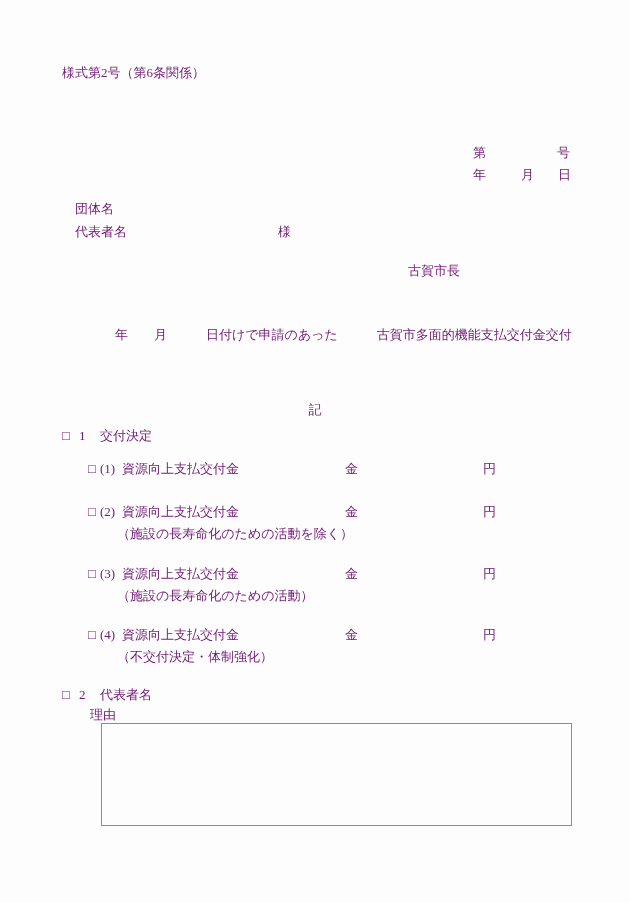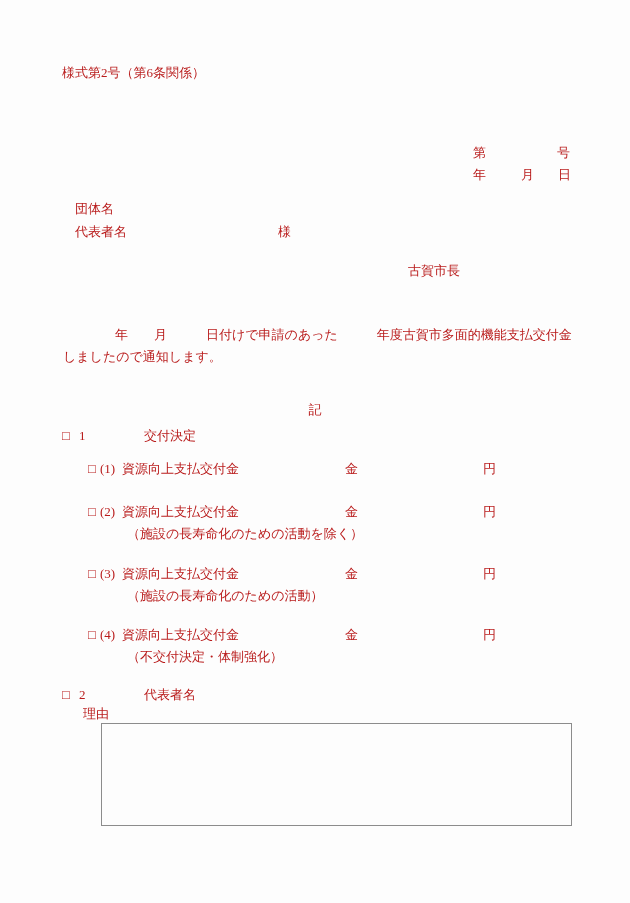--- a/index.html
+++ b/index.html
@@ -5,38 +5,38 @@
   html, body { margin: 0; padding: 0; background: #e8e8e8; }
   .page {
     position: relative;
     width: 630px;
     height: 903px;
     margin: 0 auto;
     background: #fdfdfd;
     font-family: "Liberation Serif", "DejaVu Serif", serif;
     font-size: 13px;
     line-height: 16px;
-    color: #b91c1c;
+    color: #701a75;
     overflow: hidden;
   }
   .abs { position: absolute; white-space: pre; }
   .centered { left: 0; right: 0; text-align: center; white-space: pre; position: absolute; }
   .para { position: absolute; left: 63px; top: 324px; width: 514px; }
   .para div { white-space: pre; line-height: 22px; }
   .row { position: absolute; left: 0; width: 100%; height: 17px; }
   .row span { position: absolute; white-space: pre; }
   .chk   { left: 88px; }
   .ino   { left: 100px; }
   .iname { left: 122px; }
   .kin   { left: 345px; }
   .yen   { left: 483px; }
-  .subnote { position: absolute; left: 127px; white-space: pre; }
+  .subnote { position: absolute; left: 117px; white-space: pre; }
   .sec-chk { left: 62px; }
   .sec-no  { left: 79px; }
-  .sec-label { left: 100px; margin-left: 44px; }
+  .sec-label { left: 100px; }
   .reason-box {
     position: absolute;
     left: 101px;
     top: 723px;
     width: 469px;
     height: 101px;
     border: 1px solid #8c8c8c;
     background: #fdfdfd;
   }
 </style>
@@ -61,22 +61,21 @@
 
   <div class="abs" style="left:75px; top:201px;">団体名</div>
   <div class="row" style="top:224px;padding-left:32px;">
     <span style="left:75px;">代表者名</span>
     <span style="left:278px;">様</span>
   </div>
 
   <div class="abs" style="left:408px; top:263px;text-align:center;">古賀市長</div>
 
   <div class="para">
-    <div>　　　　年　　月　　　日付けで申請のあった　　　年度古賀市多面的機能支払交付金</div>
-    <div>しましたので通知します。</div>
+    <div>　　　　年　　月　　　日付けで申請のあった　　　古賀市多面的機能支払交付金交付</div>
   </div>
 
   <div class="centered" style="top:402px;">記</div>
 
   <div class="row" style="top:428px;">
     <span class="sec-chk">□</span>
     <span class="sec-no">1</span>
     <span class="sec-label">交付決定</span>
   </div>
 
@@ -114,16 +113,16 @@
     <span class="yen">円</span>
   </div>
   <div class="subnote" style="top:649px;">（不交付決定・体制強化）</div>
 
   <div class="row" style="top:687px;">
     <span class="sec-chk">□</span>
     <span class="sec-no">2</span>
     <span class="sec-label">代表者名</span>
   </div>
 
-  <div class="abs" style="left:83px; top:707px;font-family:Liberation Mono, monospace;">理由</div>
+  <div class="abs" style="left:90px; top:707px;">理由</div>
   <div class="reason-box"></div>
 
 </div>
 
 </body></html>

